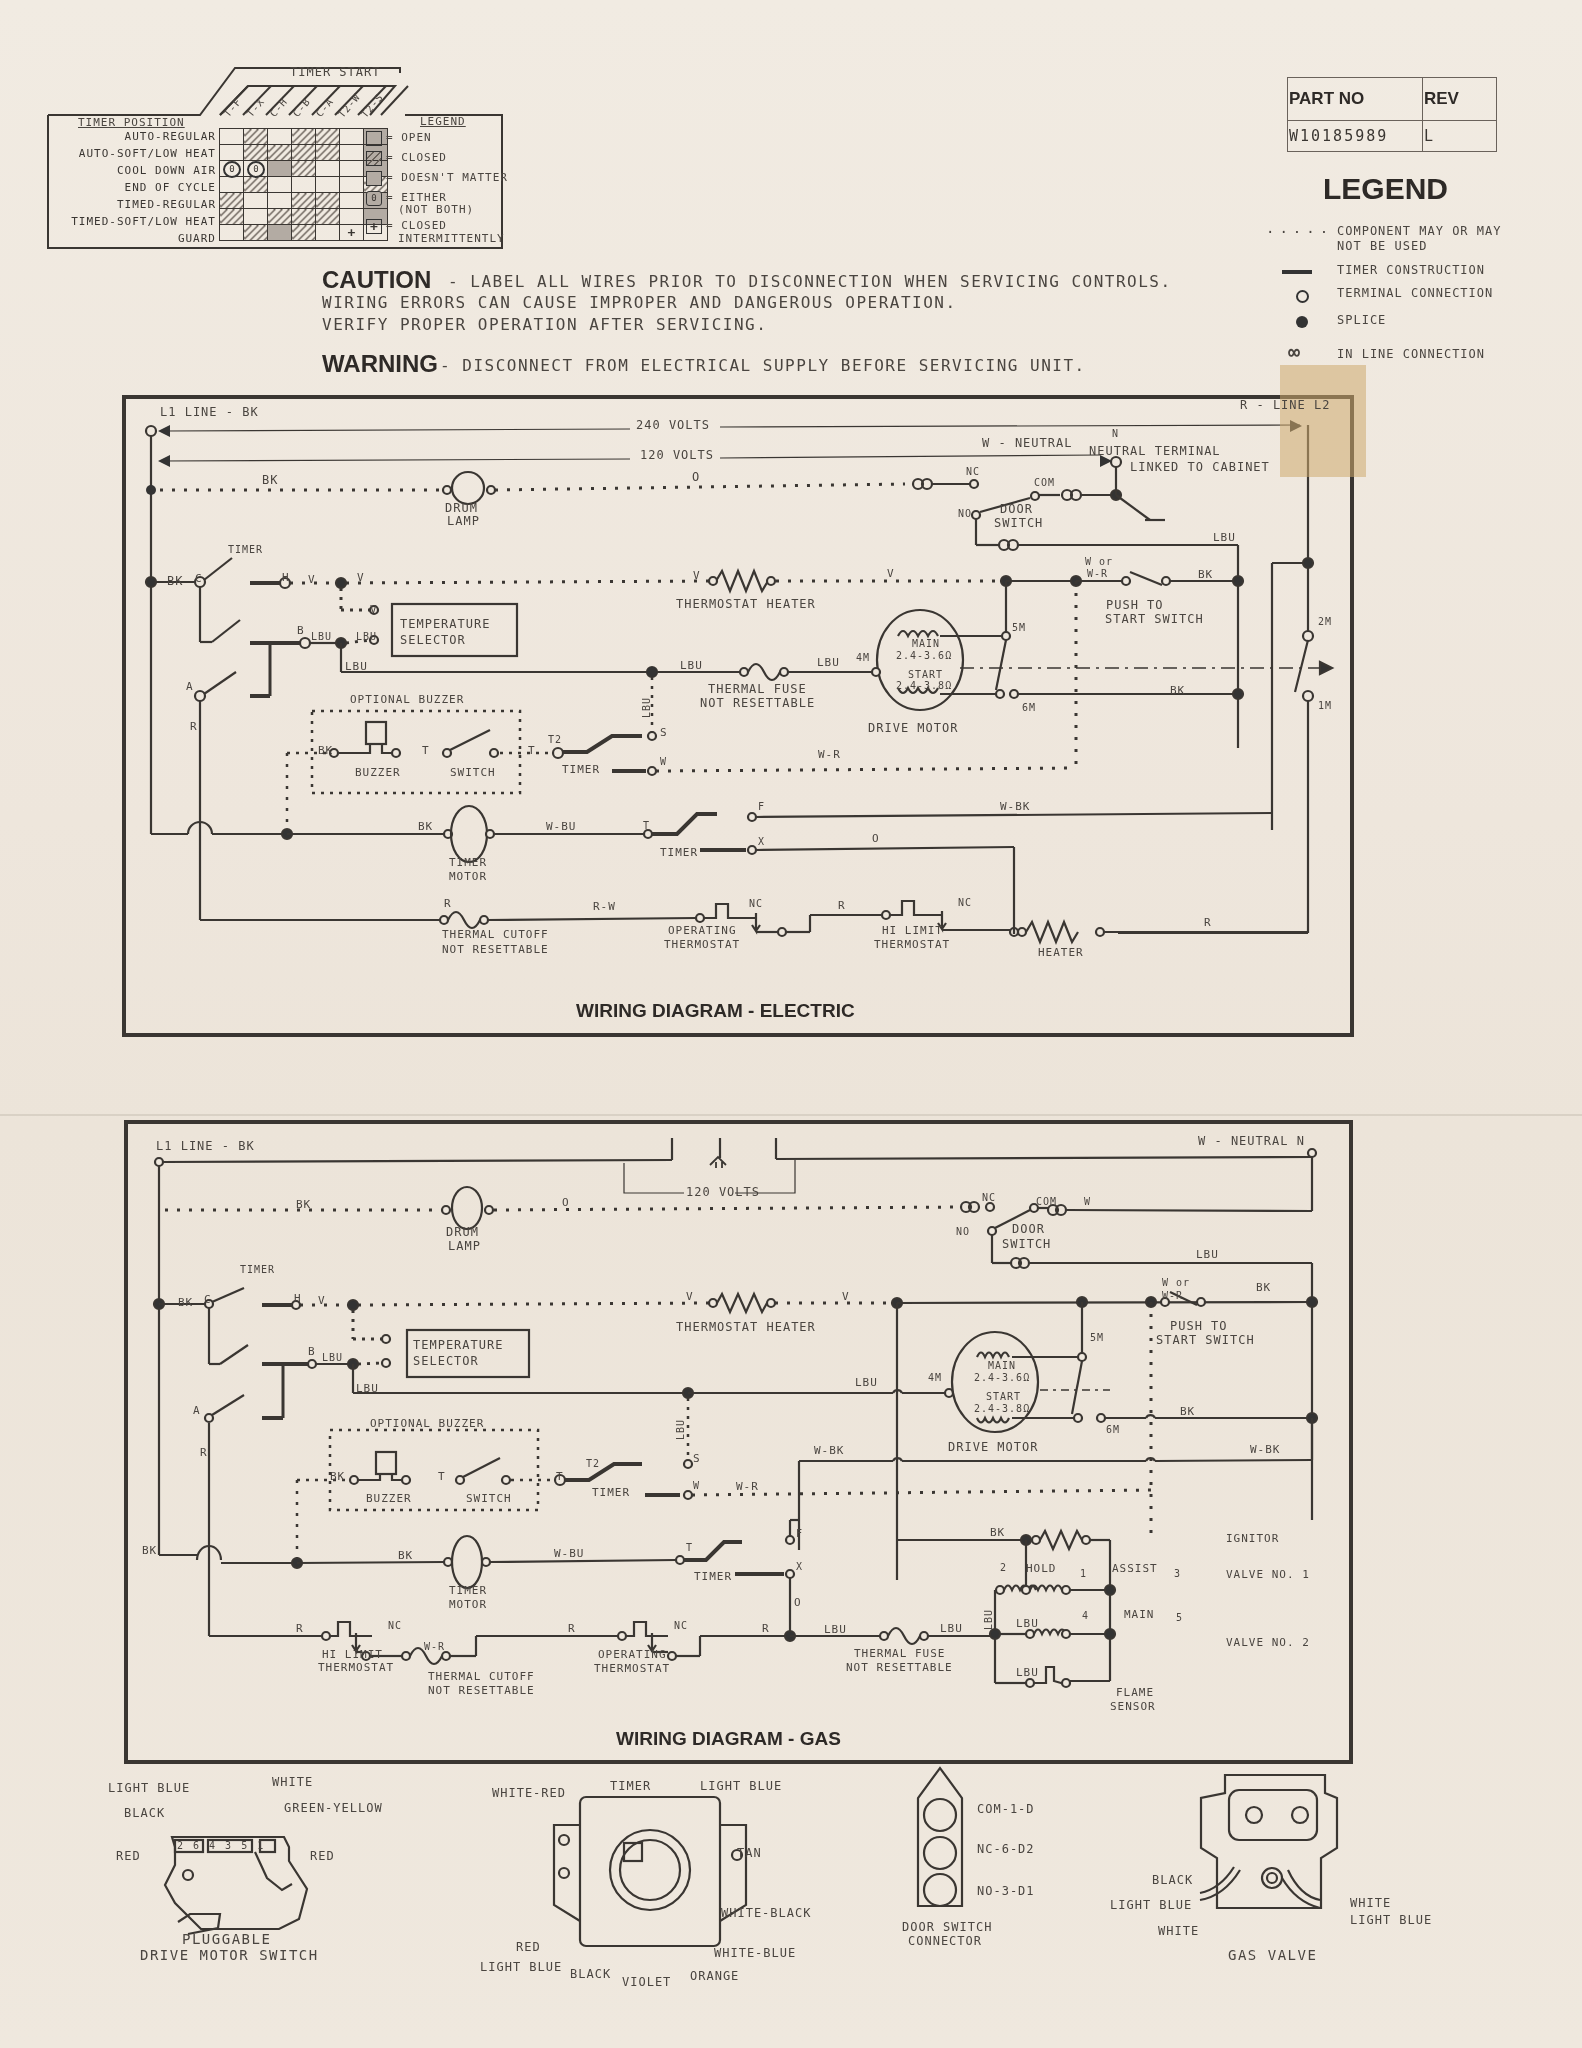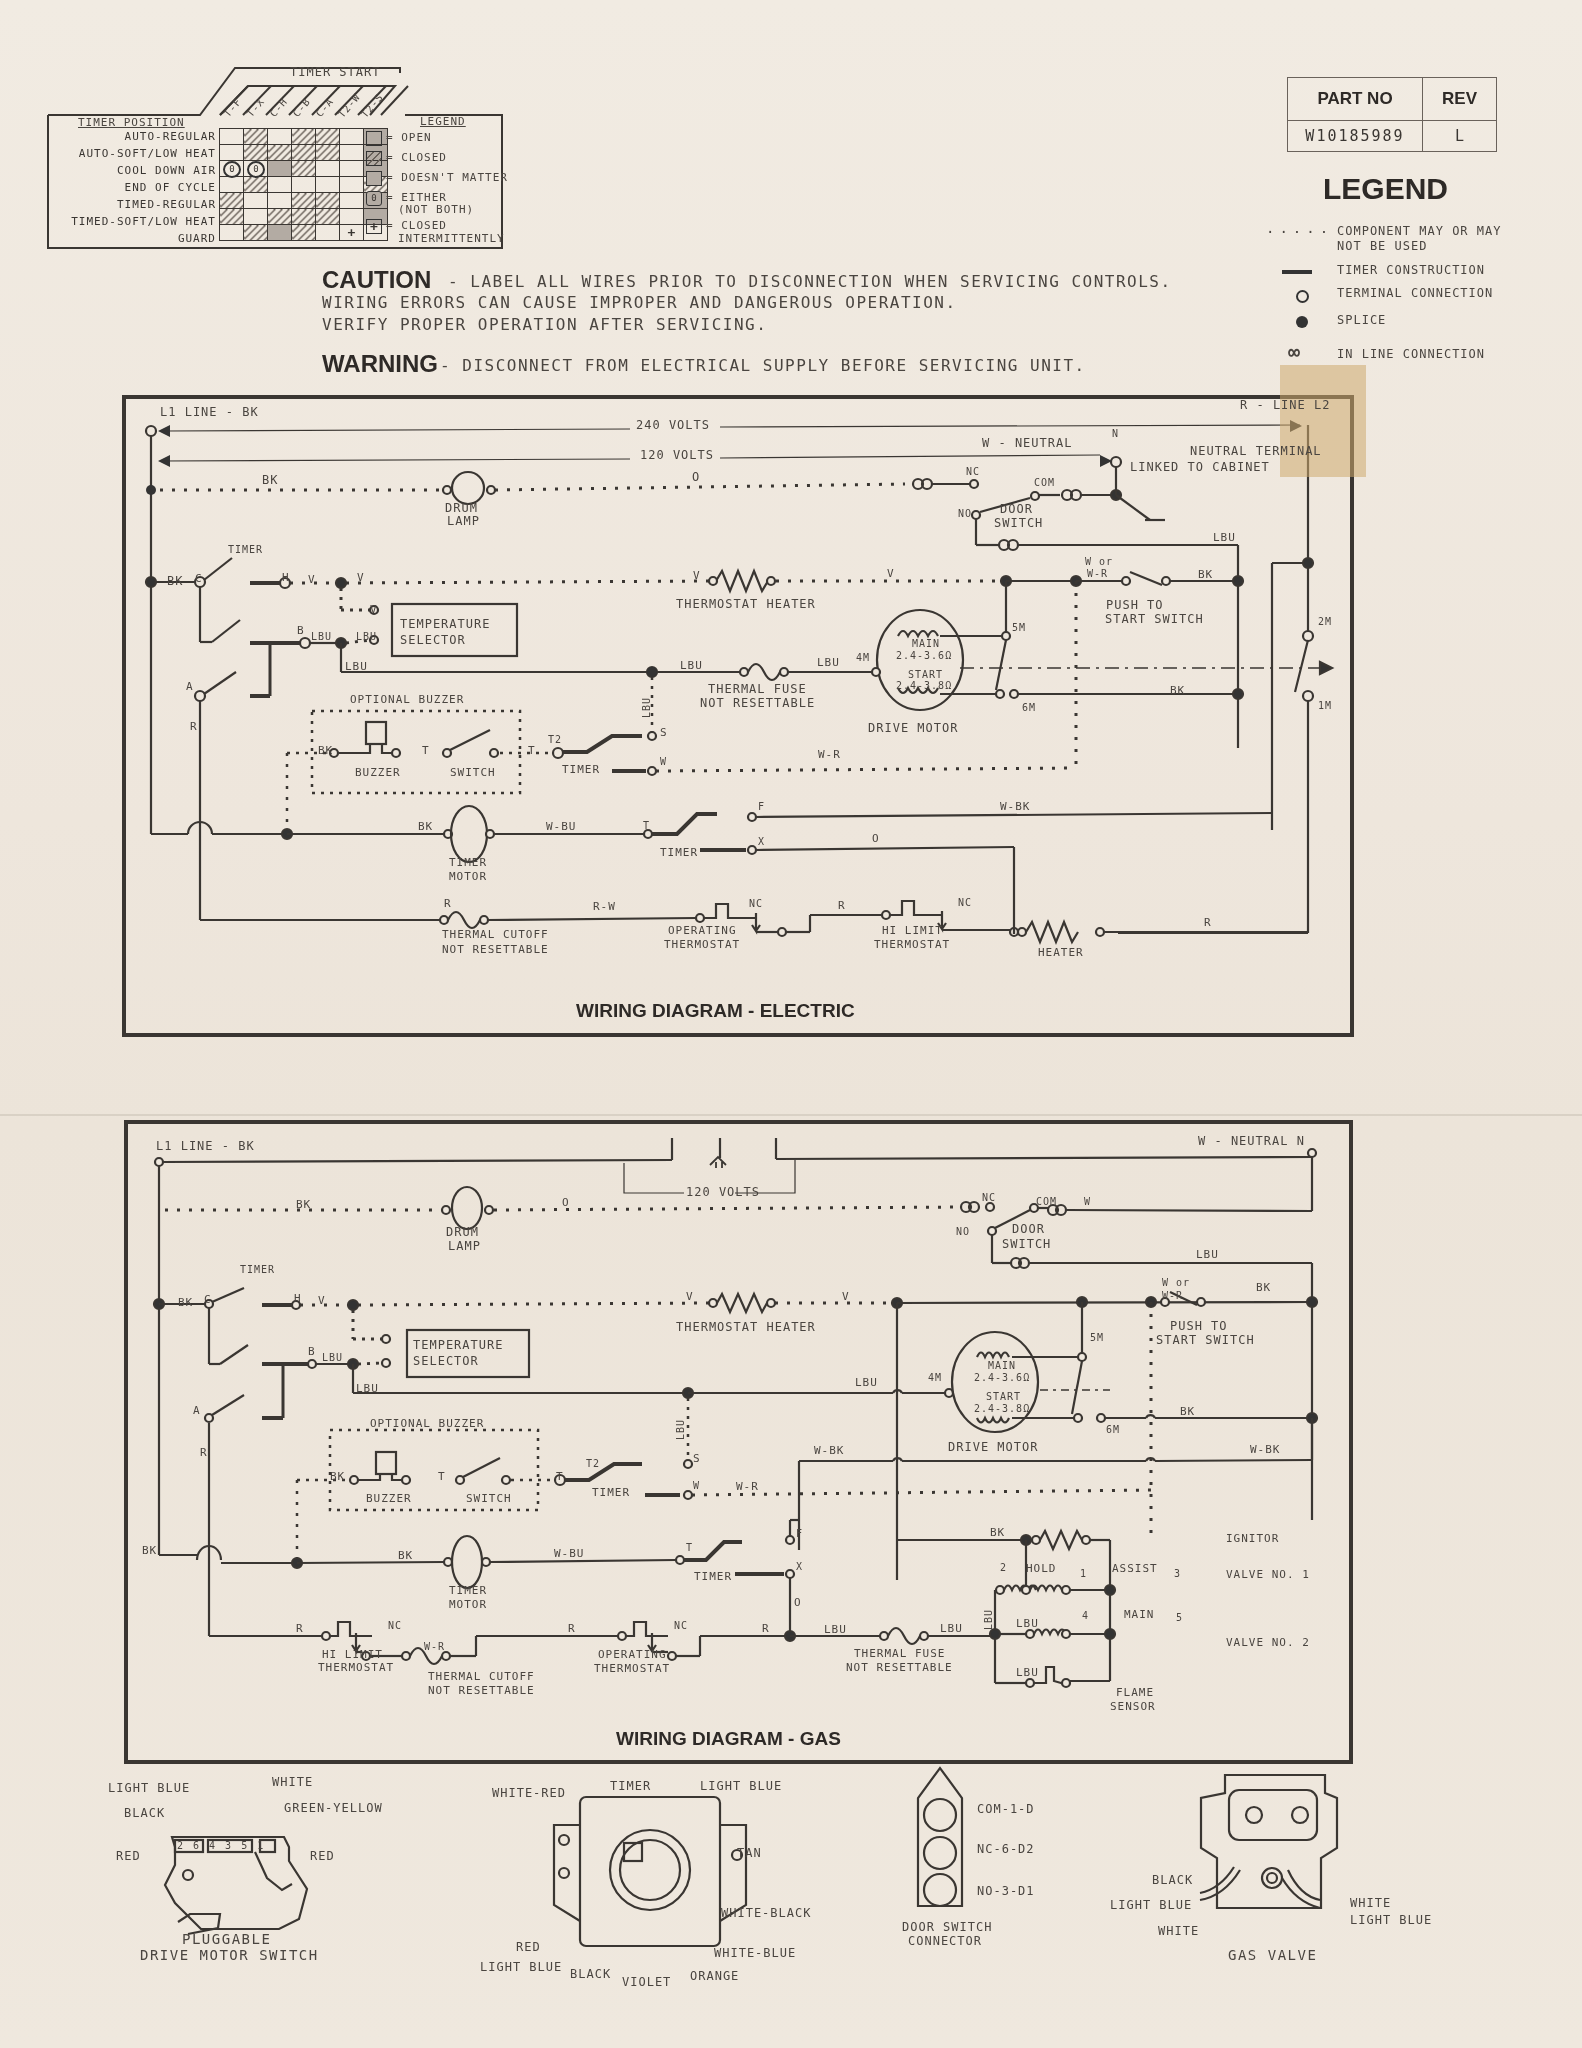--- a/index.html
+++ b/index.html
@@ -15,21 +15,21 @@
   
   .tc-table{position:absolute;border-collapse:collapse;}
   .tc-cell{width:23px;height:15px;border:1.5px solid #3a3632;padding:0;}
   .hatch{background:repeating-linear-gradient(135deg,transparent 0 4px,#6a625b 4px 5px);}
   .gray{background:#b3aba3;}
   .either{position:relative;}
   .either:after{content:"0";position:absolute;left:3px;top:0;width:14px;height:13px;border:2px solid #333;border-radius:50%;font-size:9px;text-align:center;line-height:13px;}
   .plus{text-align:center;font-size:13px;font-weight:bold;line-height:13px;}
   .rowlbl{position:absolute;right:0;font-size:11px;letter-spacing:1px;white-space:nowrap;}
   .parttbl{position:absolute;border-collapse:collapse;}
-  .parttbl td{border:1.5px solid #6a625b;text-align:center;height:40px;}
+  .parttbl td{border:1.5px solid #6a625b;height:40px;}
 </style>
 </head>
 <body>
 
 <div class="paper"></div>
 <div class="fold" style="top:1114px"></div>
 
 <div>
   <svg width="520" height="260" style="left:40px;top:60px">
     <path d="M8 55 L160 55 L195 8 L360 8 L360 13" fill="none" stroke="#3a3632" stroke-width="2"></path>
@@ -378,21 +378,21 @@
   </g>
 </svg>
 <div class="tape" style="left:1280px;top:365px;width:86px;height:112px"></div>
 
 <div class="t ts" style="left:160px;top:405px">L1 LINE - BK</div>
 <div class="t ts" style="left:1240px;top:398px">R - LINE L2</div>
 <div class="t ts" style="left:636px;top:418px">240 VOLTS</div>
 <div class="t ts" style="left:640px;top:448px">120 VOLTS</div>
 <div class="t ts" style="left:982px;top:436px">W - NEUTRAL</div>
 <div class="t ts" style="left:1112px;top:428px;font-size:10px">N</div>
-<div class="t ts" style="left:1190px;top:444px">NEUTRAL TERMINAL</div>
+<div class="t ts" style="left:1089px;top:444px">NEUTRAL TERMINAL</div>
 <div class="t ts" style="left:1130px;top:460px">LINKED TO CABINET</div>
 <div class="t ts" style="left:262px;top:473px">BK</div>
 <div class="t ts" style="left:692px;top:470px">O</div>
 <div class="t ts" style="left:966px;top:466px;font-size:10px">NC</div>
 <div class="t ts" style="left:1034px;top:477px;font-size:10px">COM</div>
 <div class="t ts" style="left:958px;top:508px;font-size:10px">NO</div>
 <div class="t ts" style="left:1000px;top:502px">DOOR</div>
 <div class="t ts" style="left:994px;top:516px">SWITCH</div>
 <div class="t ts" style="left:445px;top:501px">DRUM</div>
 <div class="t ts" style="left:447px;top:514px">LAMP</div>

